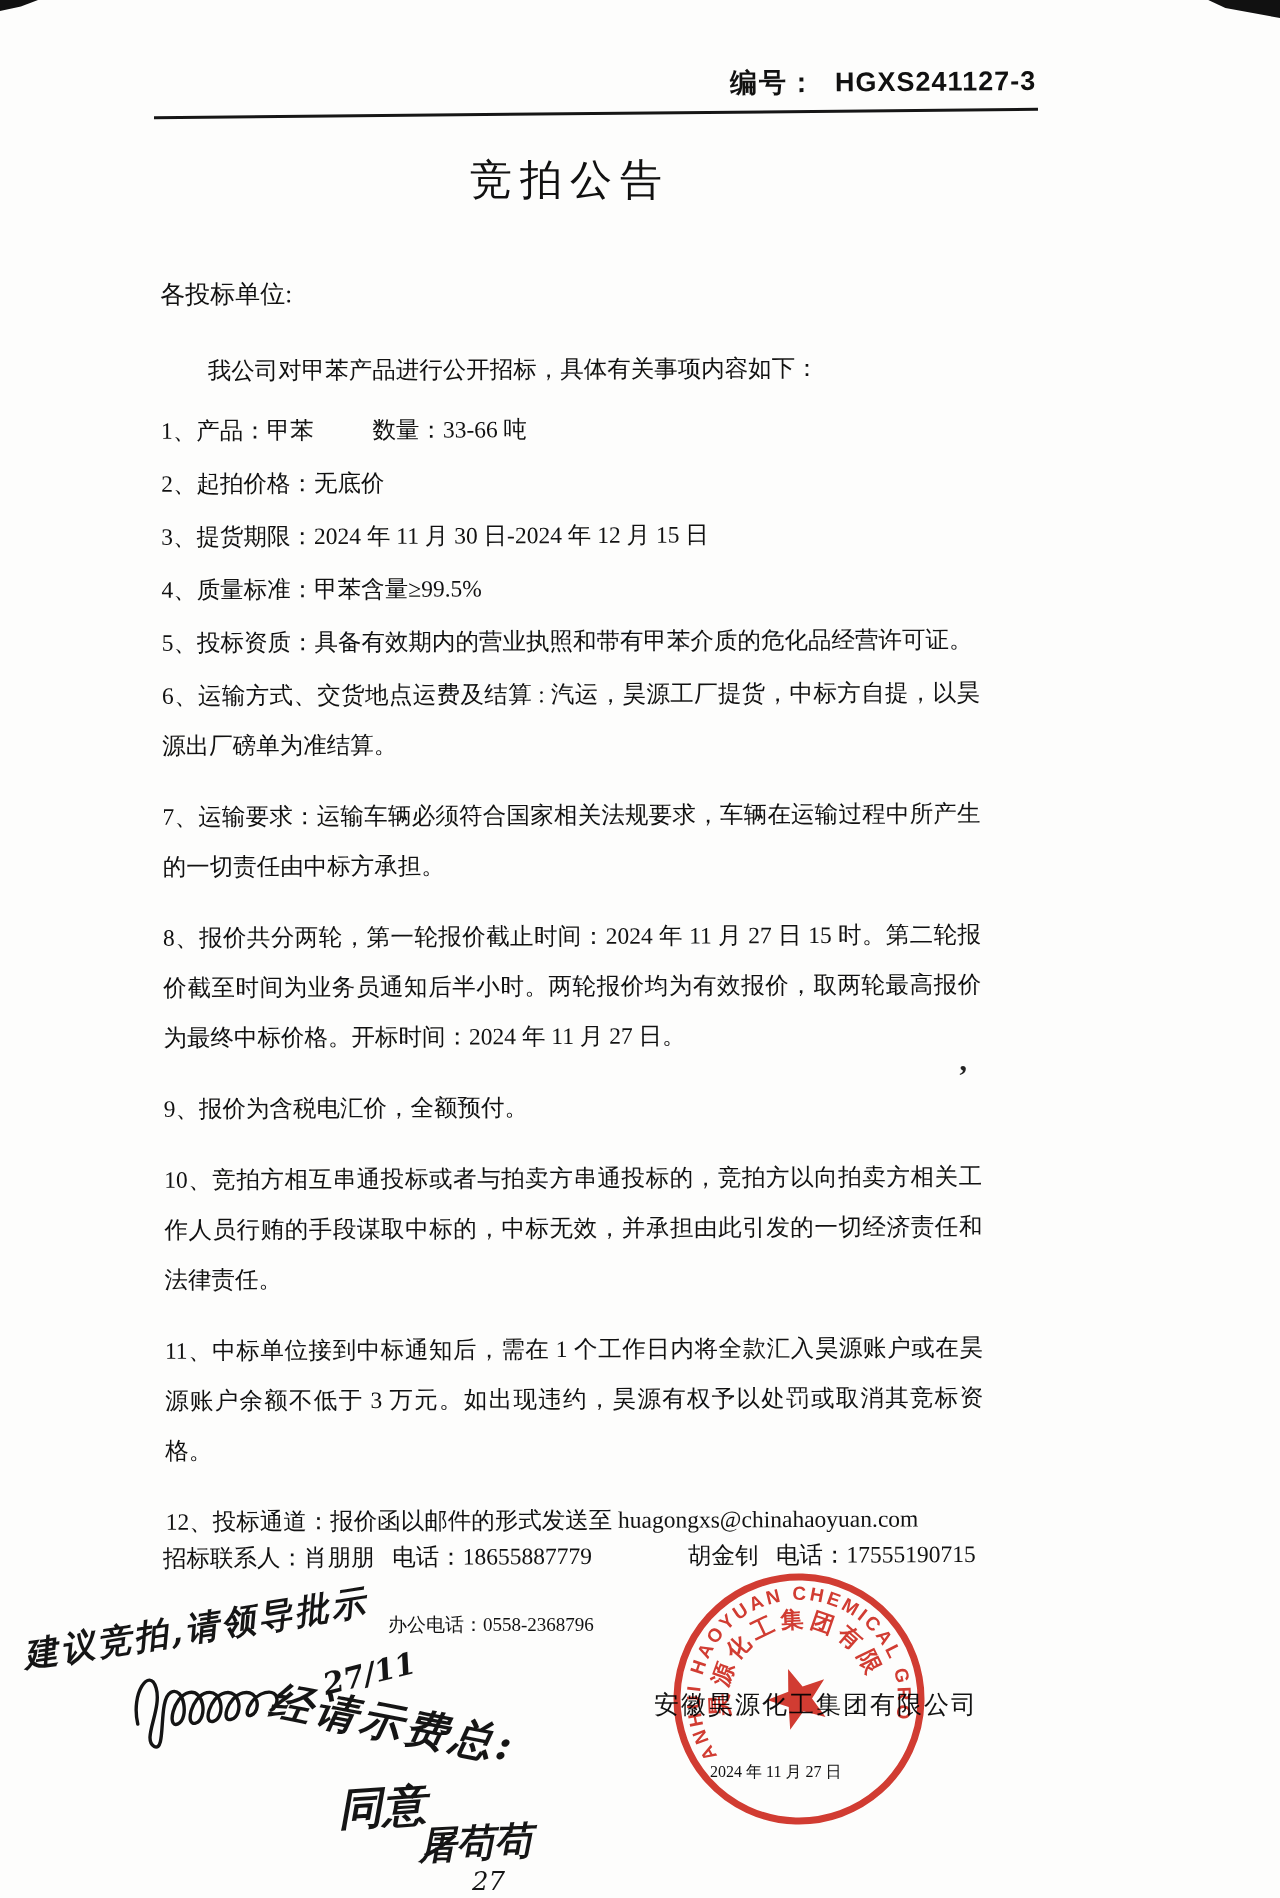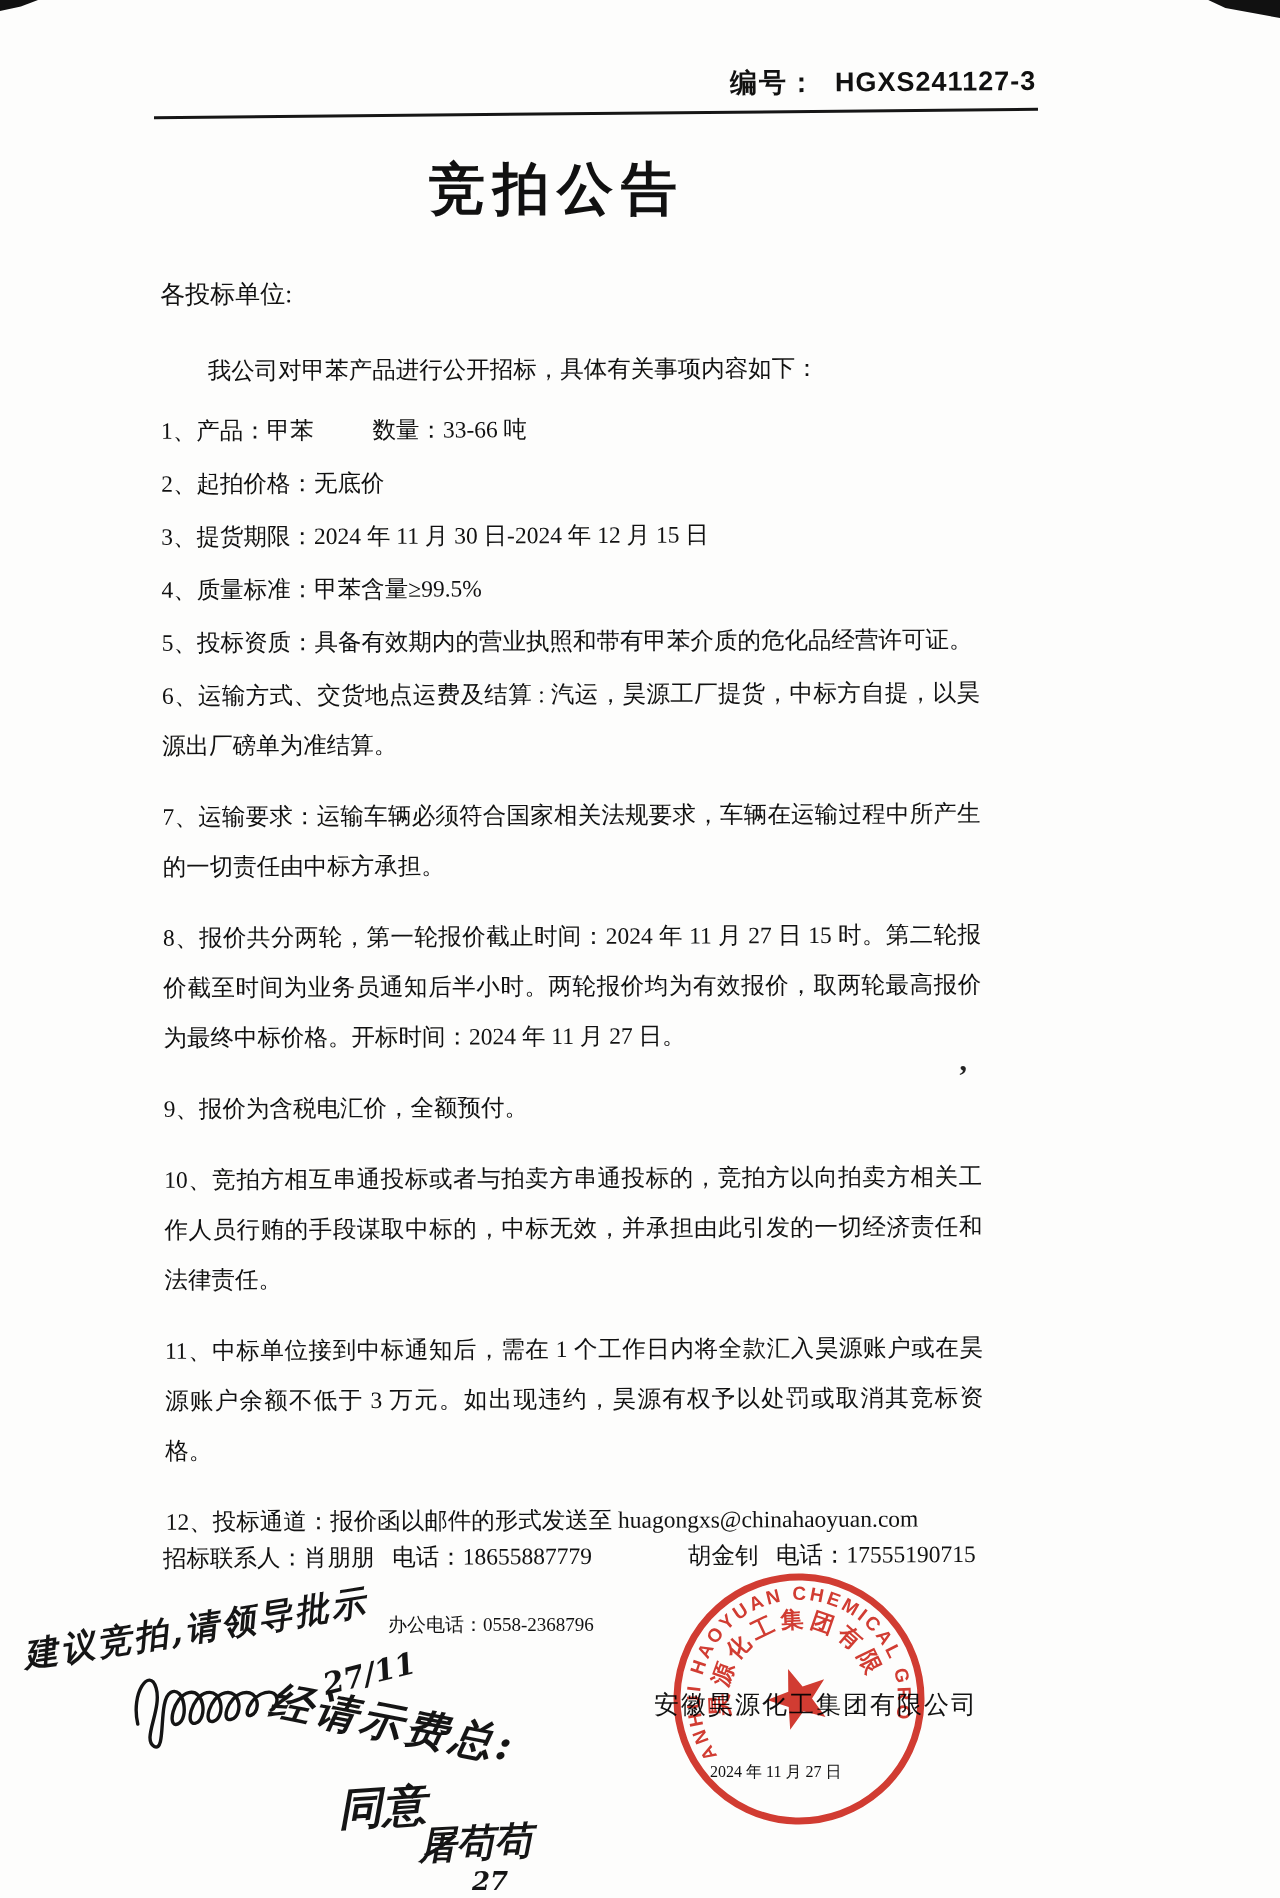--- a/index.html
+++ b/index.html
@@ -34,22 +34,22 @@
     display: flex; gap: 18px; align-items: baseline;
     transform: rotate(-0.4deg);
   }
   .doc-header .num { font-family: "Liberation Sans", sans-serif; letter-spacing: 1px; }
   .header-rule {
     position: absolute; left: 154px; top: 112px; width: 884px; height: 3px;
     background: #161616; transform: rotate(-0.55deg);
   }
   
   .doc-title {
-    position: absolute; left: 147px; top: 152px; width: 820px;
-    text-align: center; font-size: 56px; font-weight: bold; letter-spacing: 8px;
+    position: absolute; left: 160px; top: 152px; width: 820px;
+    text-align: center; font-size: 42px; font-weight: normal; letter-spacing: 8px;
   }
   
   .doc-body {
     position: absolute; left: 163px; top: 268px; width: 818px;
     font-size: 23.5px; line-height: 50px; text-align: justify;
     transform: rotate(-0.25deg);
   }
   .doc-body p { white-space: pre-wrap; margin: 0 0 3px 0; }
   .salutation { font-size: 25px; margin-bottom: 26px !important; }
   .intro { text-indent: 2em; margin-bottom: 10px !important; }
@@ -86,21 +86,21 @@
     letter-spacing: 3px; transform: rotate(-9deg); white-space: pre;
   }
   .hw-scribble { left: 128px; top: 1652px; width: 210px; height: 100px; transform: rotate(-6deg); }
   .hw-date1 { left: 322px; top: 1656px; font-size: 30px; font-weight: bold; font-style: italic; transform: rotate(-14deg); }
   .hw-note2 {
     left: 268px; top: 1696px; font-size: 42px; font-weight: bold; font-style: italic;
     letter-spacing: 4px; transform: rotate(11deg); white-space: pre;
   }
   .hw-note3 { left: 338px; top: 1778px; font-size: 44px; font-weight: bold; font-style: italic; transform: rotate(-4deg); }
   .hw-sig   { left: 418px; top: 1818px; font-size: 38px; font-weight: bold; font-style: italic; transform: rotate(-3deg); }
-  .hw-sig-date { left: 472px; top: 1866px; font-size: 26px; font-weight: bold; font-style: italic; }
+  .hw-sig-date { left: 472px; top: 1866px; font-size: 26px; font-weight: normal; font-style: italic; }
 </style>
 </head>
 <body>
 
 <div class="page">
 
   <div class="corner-tl"></div>
   <div class="corner-tr"></div>
   <div class="stray-mark">’</div>
 

